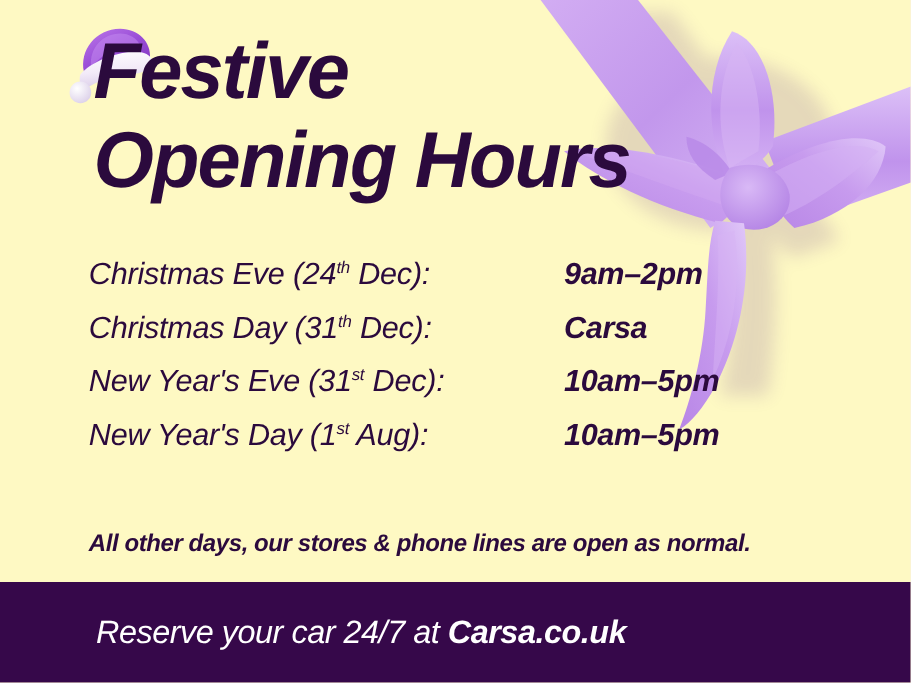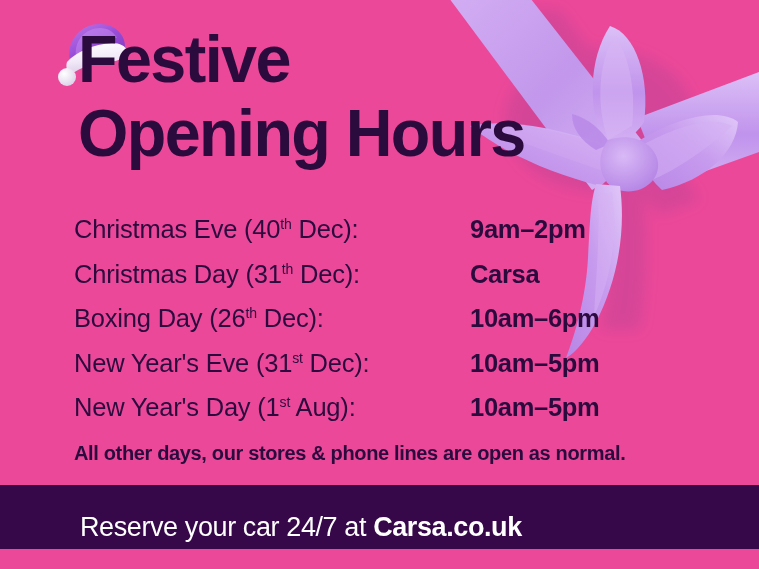--- a/index.html
+++ b/index.html
@@ -11,22 +11,23 @@
     height: 569px;
     overflow: hidden;
     font-family: "Liberation Sans", sans-serif;
     background: #f6e8fd;
   }
 
   #poster {
     position: relative;
     width: 759px;
     height: 569px;
-    background: #ec4899;
+    background: #fef9c3;
     overflow: hidden;
+    font-style: italic;
   }
 
   
   #ribbon-layer {
     position: absolute;
     inset: 0;
     width: 759px;
     height: 569px;
     pointer-events: none;
   }
@@ -108,21 +109,21 @@
     letter-spacing: -0.35px;
     white-space: nowrap;
   }
 
   
   #footer-bar {
     position: absolute;
     left: 0;
     top: 485px;
     width: 759px;
-    height: 64px;
+    height: 84px;
     background: #36084a;
   }
   #footer-text {
     position: absolute;
     left: 80px;
     top: 0;
     height: 84px;
     line-height: 84px;
     font-size: 27px;
     color: #ffffff;
@@ -243,33 +244,29 @@
   </svg>
 
   <div id="heading-block">
     <div class="title-line">Festive</div>
     <div class="title-line">Opening Hours</div>
   </div>
 
   <div id="hours-table">
 
     <div class="hours-row">
-      <div class="row-label"><span>Christmas Eve (40</span><sup>th</sup><span> Dec):</span></div>
+      <div class="row-label"><span>Christmas Eve (24</span><sup>th</sup><span> Dec):</span></div>
       <div class="row-time">9am–2pm</div>
     </div>
 
     <div class="hours-row">
       <div class="row-label"><span>Christmas Day (31</span><sup>th</sup><span> Dec):</span></div>
       <div class="row-time">Carsa</div>
     </div>
 
-    <div class="hours-row">
-      <div class="row-label"><span>Boxing Day (26</span><sup>th</sup><span> Dec):</span></div>
-      <div class="row-time">10am–6pm</div>
-    </div>
 
     <div class="hours-row">
       <div class="row-label"><span>New Year's Eve (31</span><sup>st</sup><span> Dec):</span></div>
       <div class="row-time">10am–5pm</div>
     </div>
 
     <div class="hours-row">
       <div class="row-label"><span>New Year's Day (1</span><sup>st</sup><span> Aug):</span></div>
       <div class="row-time">10am–5pm</div>
     </div>

